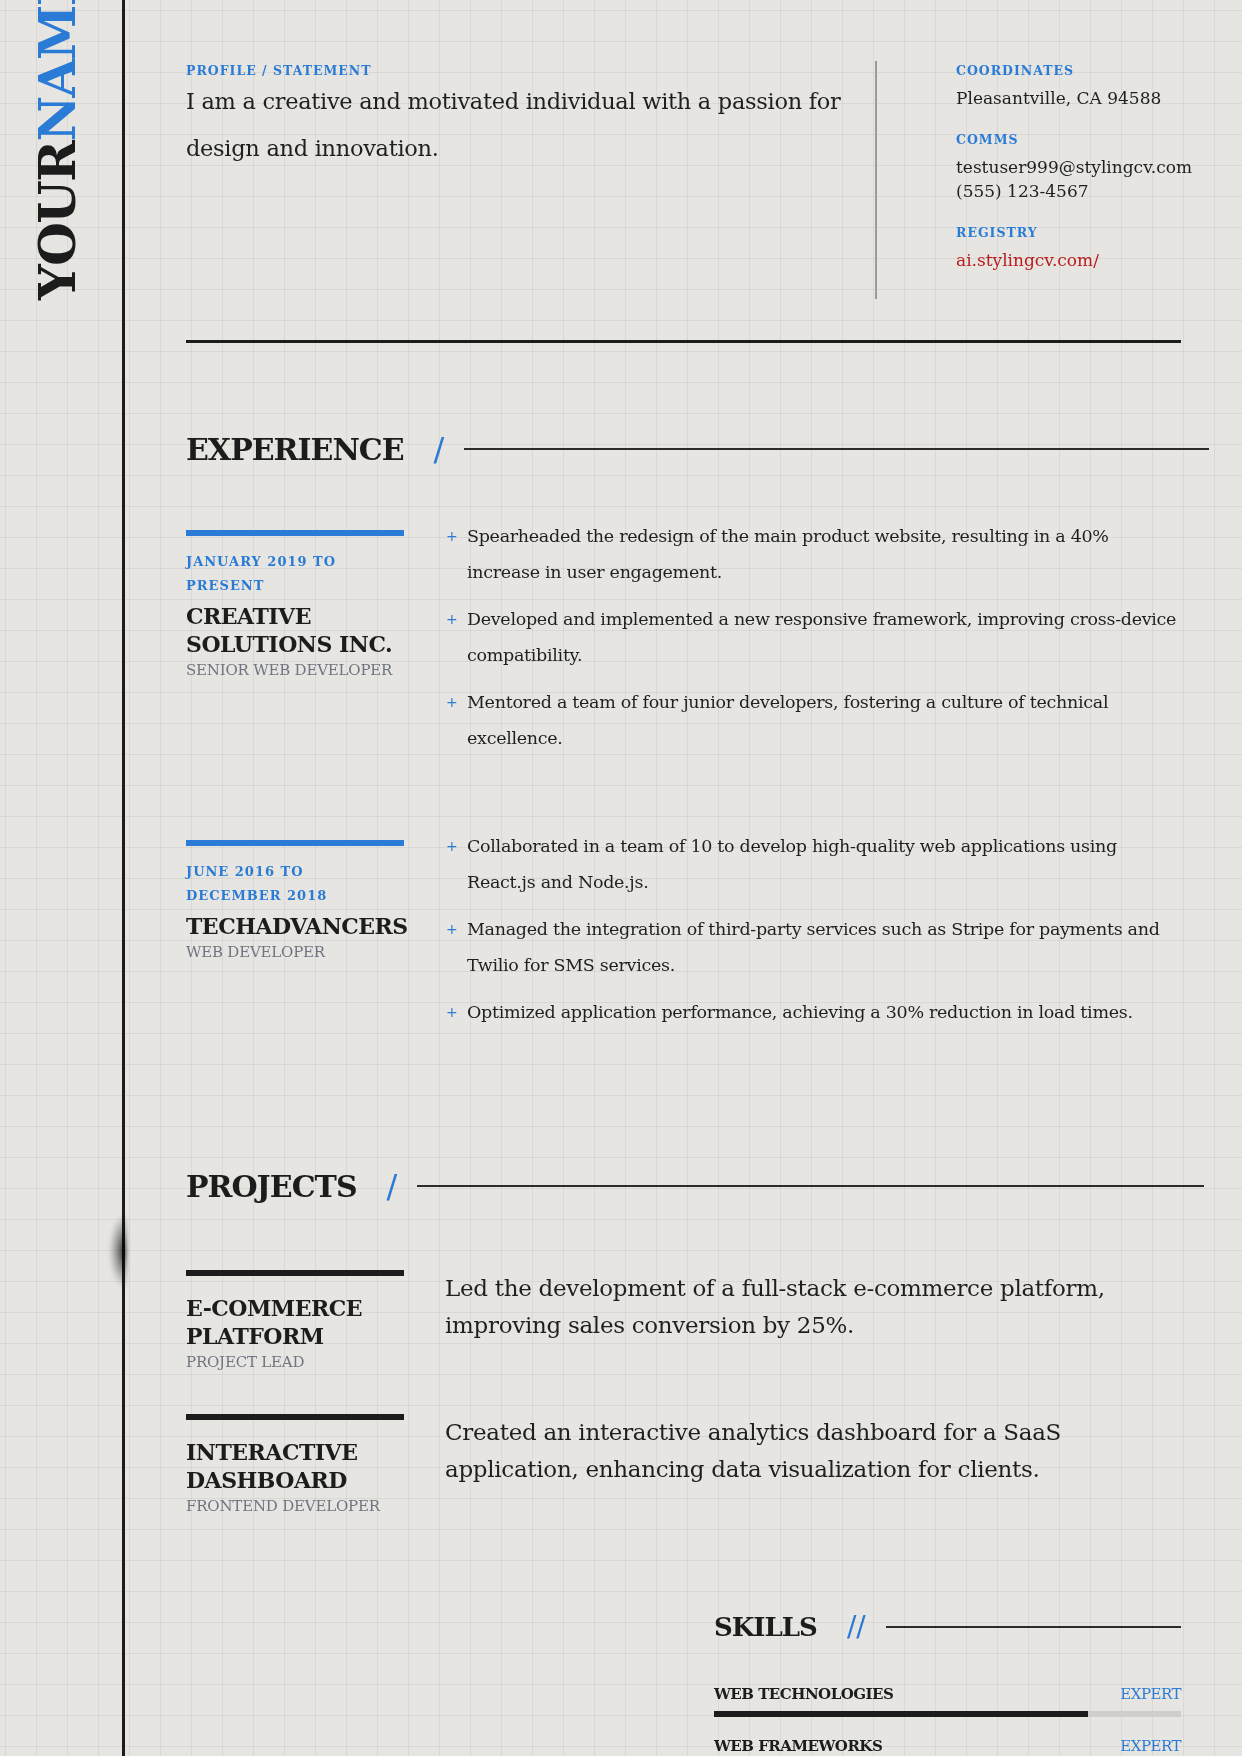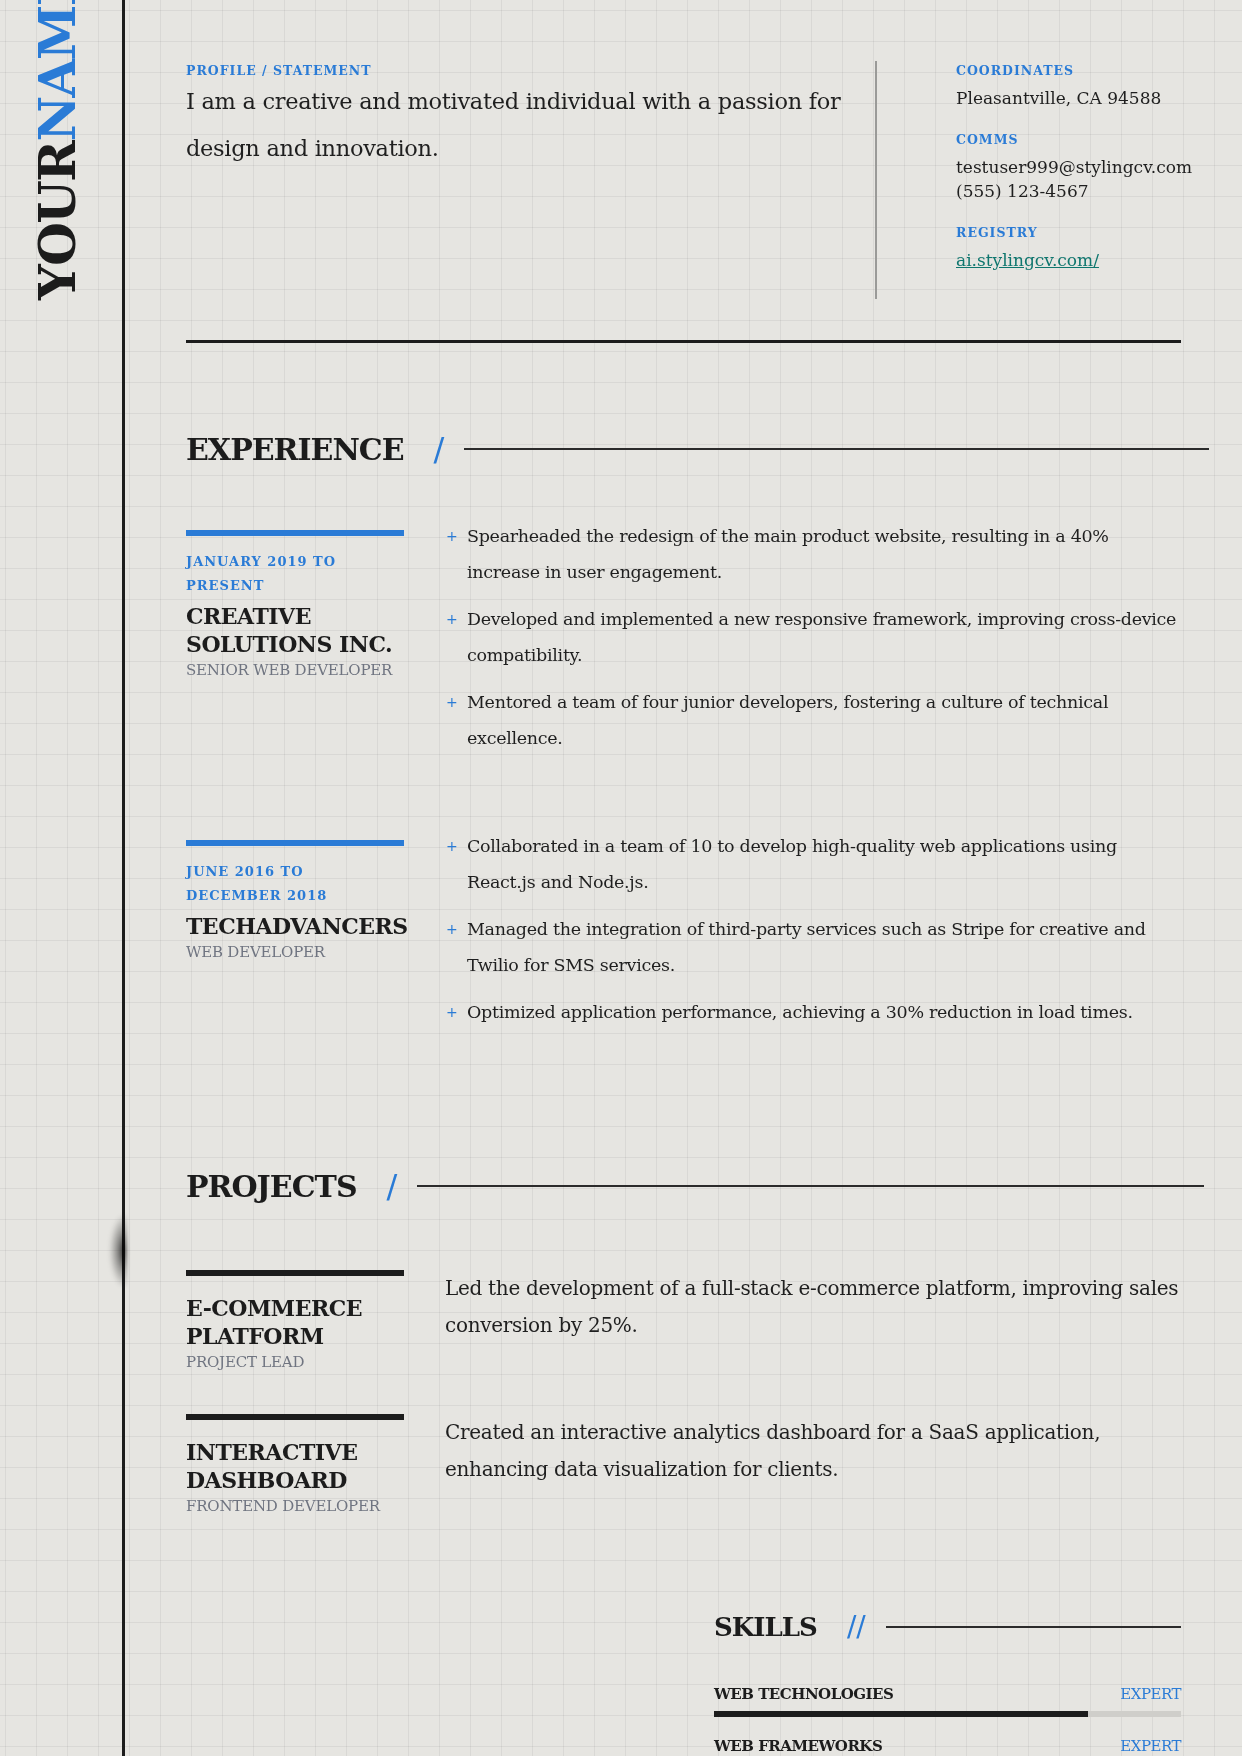--- a/index.html
+++ b/index.html
@@ -39,21 +39,21 @@
 
   
   .profile { position: absolute; left: 186px; top: 63px; width: 660px; }
   .profile .label-blue { display: block; }
   .profile .statement { font-size: 22.5px; line-height: 47px; color: #1f1f1f; letter-spacing: -0.3px; }
   .contact-divider { position: absolute; left: 875px; top: 61px; width: 2px; height: 238px; background: #9a9a98; }
   .contact { position: absolute; left: 908px; top: 63px; width: 320px; margin-left: 48px; }
   .contact .block { margin-bottom: 22px; }
   .contact .label-blue { display: block; margin-bottom: 8px; }
   .contact .val { font-size: 17px; line-height: 24px; color: #1f1f1f; }
-  .contact a.val { color: #0f766e; text-decoration: underline; }
+  .contact a.val { color: #b91c1c; }
   .header-rule { position: absolute; left: 186px; top: 340px; width: 995px; height: 3px; background: #1c1c1c; }
 
   
   .section-head { position: absolute; left: 186px; display: flex; align-items: center; }
   .section-head .title { font-weight: bold; font-size: 30px; letter-spacing: -1px; color: #1c1c1c; }
   .section-head .slash { color: #2a7bd6; font-size: 32px; margin-left: 30px; font-family: "DejaVu Sans", sans-serif; font-weight: normal; }
   .section-head .rule { height: 2px; background: #2b2b2b; margin-left: 20px; }
 
   
   .entry { position: absolute; left: 186px; width: 995px; }
@@ -61,21 +61,21 @@
   .entry .bar { height: 6px; width: 218px; margin-bottom: 14px; }
   .entry .bar.blue { background: #2a7bd6; }
   .entry .bar.dark { background: #1c1c1c; }
   .entry .dates { font-size: 13px; line-height: 24px; letter-spacing: 1px; }
   .entry .org { font-weight: bold; font-size: 22px; line-height: 28px; letter-spacing: -0.5px; text-transform: uppercase; margin-top: 4px; }
   .entry .role { font-size: 15px; color: #6f7480; text-transform: uppercase; letter-spacing: -0.2px; margin-top: 3px; }
   .entry .right { position: absolute; left: 260px; top: 0; width: 740px; }
   .bullets { list-style: none; }
   .bullets li { position: relative; padding-left: 21px; font-size: 17.5px; line-height: 36px; color: #1f1f1f; margin-bottom: 11px; letter-spacing: -0.3px; }
   .bullets li .plus { position: absolute; left: 0; top: 0; color: #2a7bd6; font-size: 14px; font-family: "DejaVu Sans", sans-serif; }
-  .desc { font-size: 20px; line-height: 37px; color: #1f1f1f; letter-spacing: -0.3px; }
+  .desc { font-size: 23px; line-height: 37px; color: #1f1f1f; letter-spacing: -0.3px; }
 
   
   .skills { position: absolute; left: 714px; top: 1610px; width: 467px; }
   .skills .section-head { position: relative; left: 0; }
   .skill { margin-top: 42px; }
   .skill-row { display: flex; justify-content: space-between; font-size: 15px; letter-spacing: -0.5px; text-transform: uppercase; }
   .skill-row .name { font-weight: bold; color: #1c1c1c; }
   .skill-row .level { color: #2a7bd6; }
   .skill-track { height: 6px; background: #cfceca; margin-top: 8px; position: relative; }
   .skill-fill { position: absolute; left: 0; top: 0; height: 6px; background: #1c1c1c; }
@@ -139,21 +139,21 @@
 <div class="entry" style="top:828px;">
   <div class="left">
     <div class="bar blue"></div>
     <div class="dates label-blue">JUNE 2016 TO DECEMBER 2018</div>
     <div class="org">TECHADVANCERS</div>
     <div class="role">WEB DEVELOPER</div>
   </div>
   <div class="right">
     <ul class="bullets">
       <li><span class="plus">+</span><span>Collaborated in a team of 10 to develop high-quality web applications using React.js and Node.js.</span></li>
-      <li><span class="plus">+</span><span>Managed the integration of third-party services such as Stripe for creative and Twilio for SMS services.</span></li>
+      <li><span class="plus">+</span><span>Managed the integration of third-party services such as Stripe for payments and Twilio for SMS services.</span></li>
       <li><span class="plus">+</span><span>Optimized application performance, achieving a 30% reduction in load times.</span></li>
     </ul>
   </div>
 </div>
 
 <div class="section-head" style="top:1167px;">
   <span class="title">PROJECTS</span>
   <span class="slash">/</span>
   <span class="rule" style="width:787px;"></span>
 </div>

